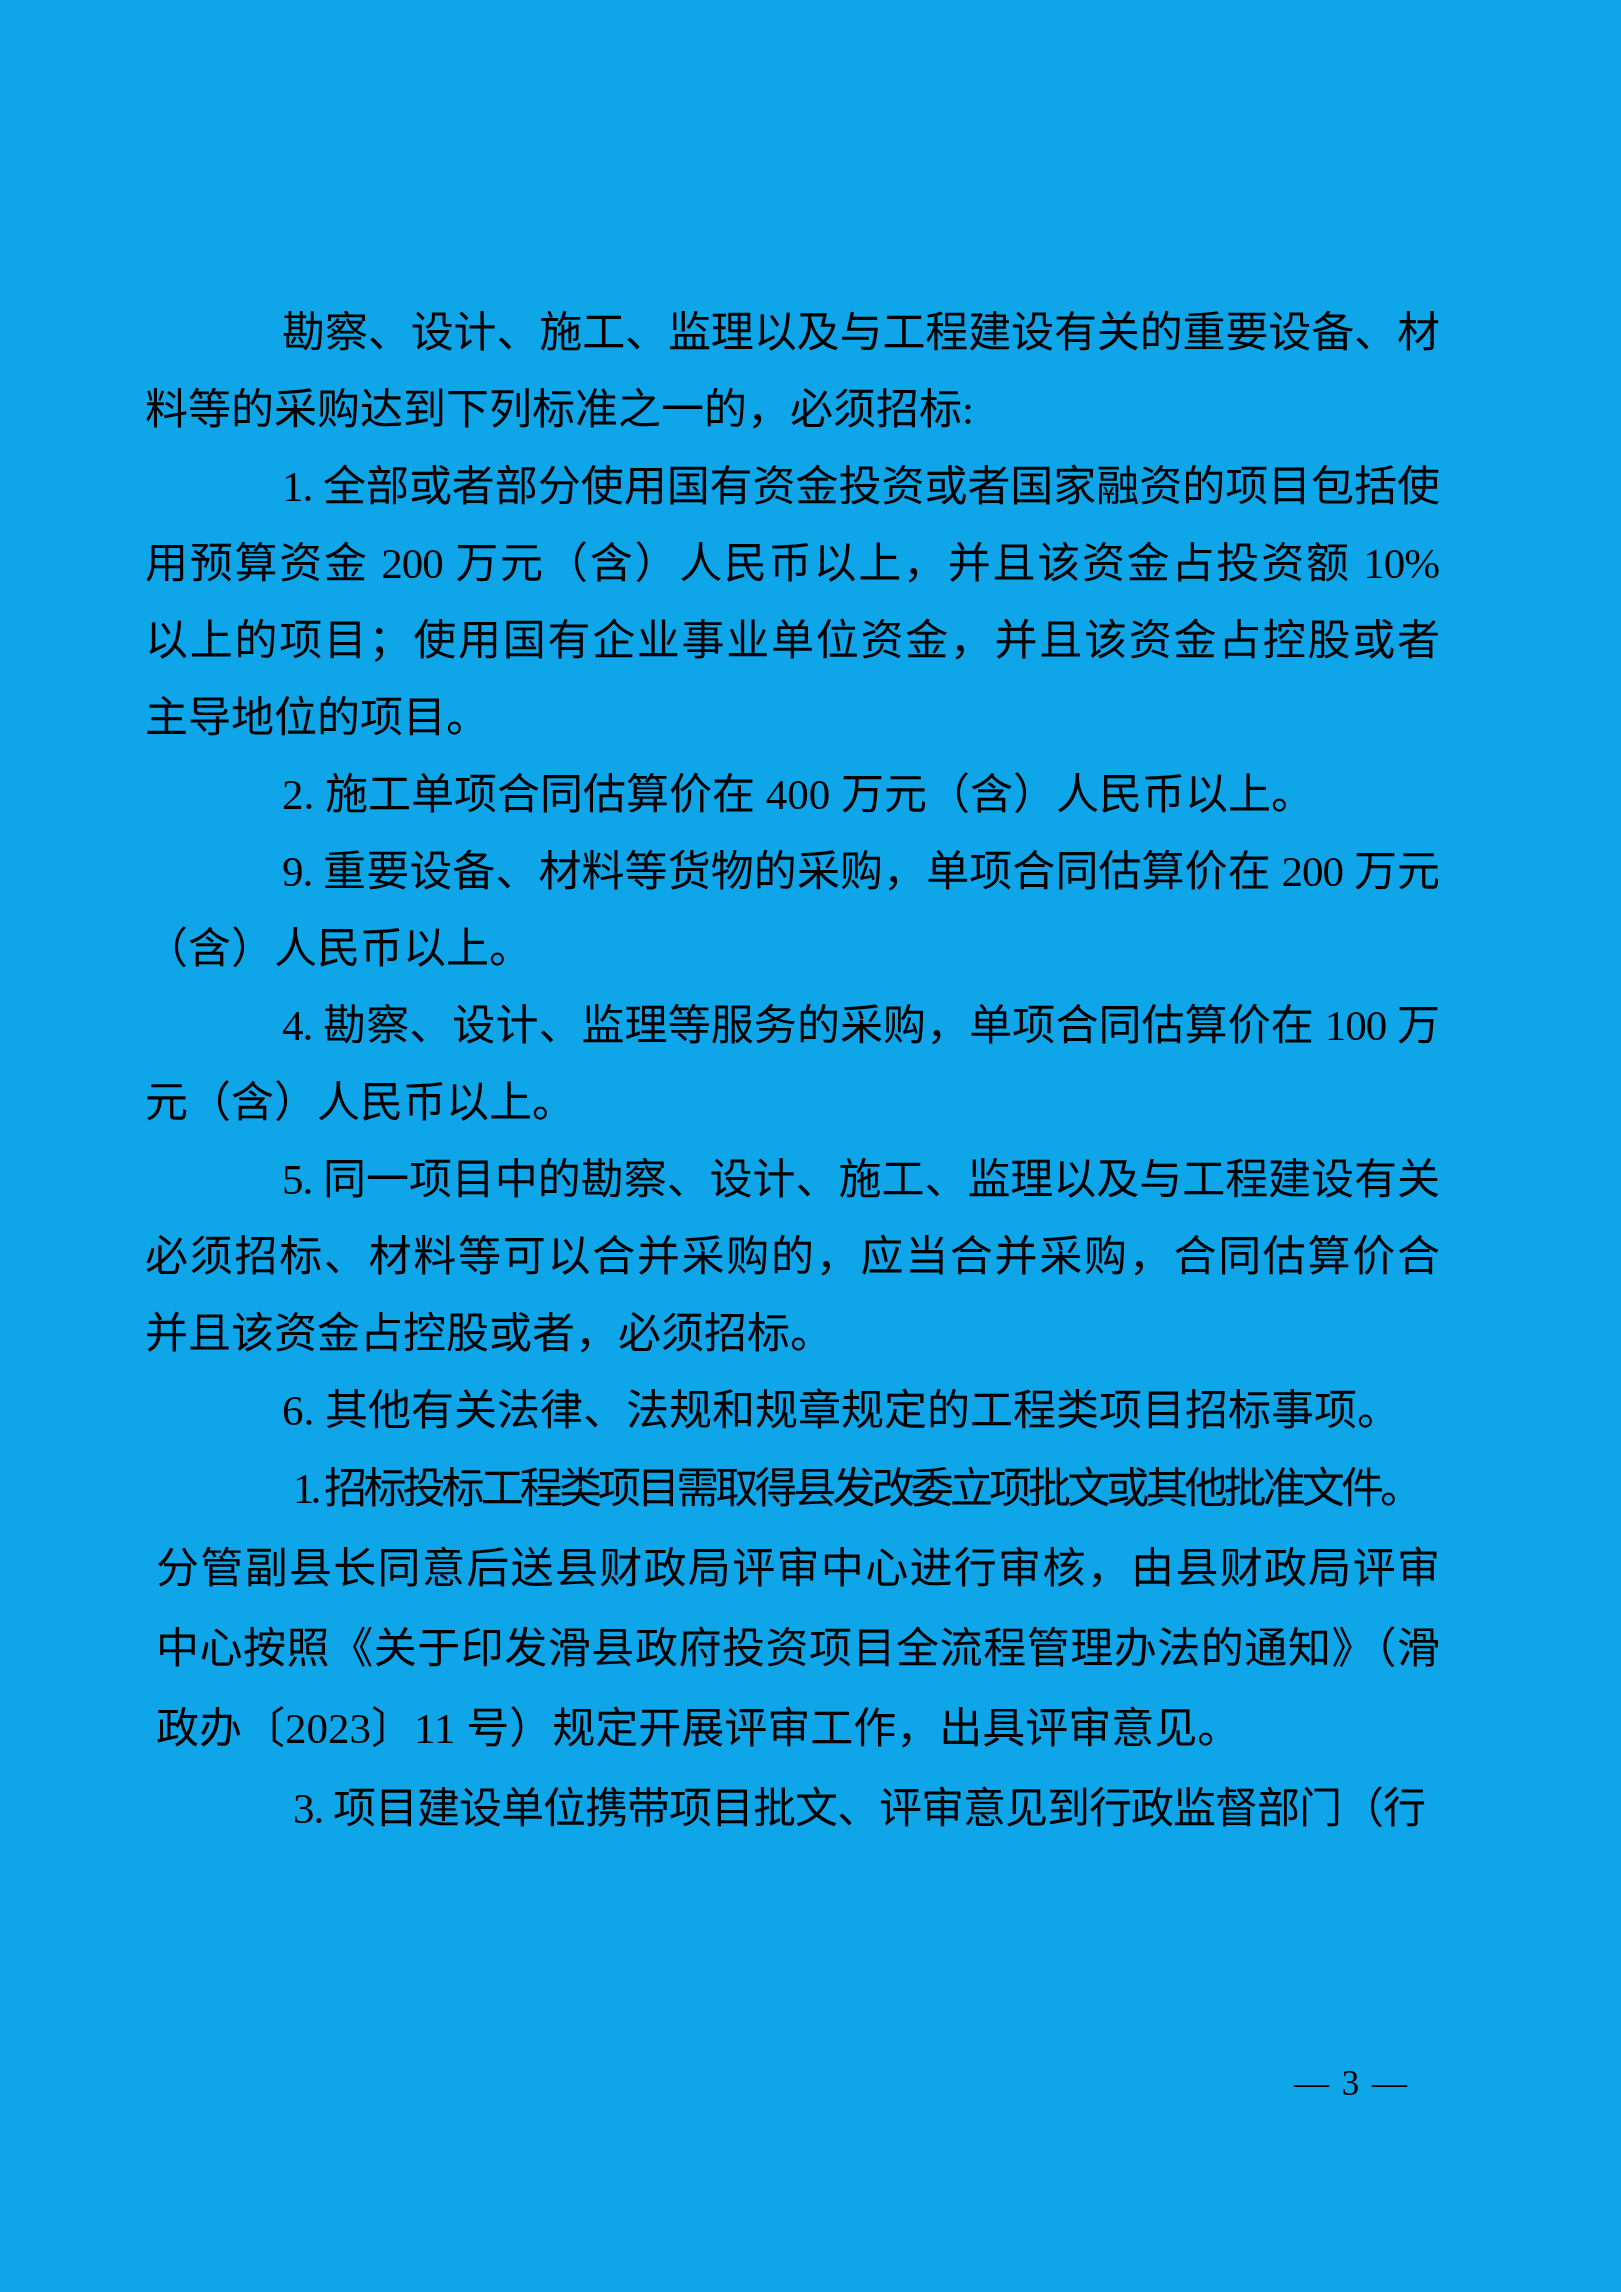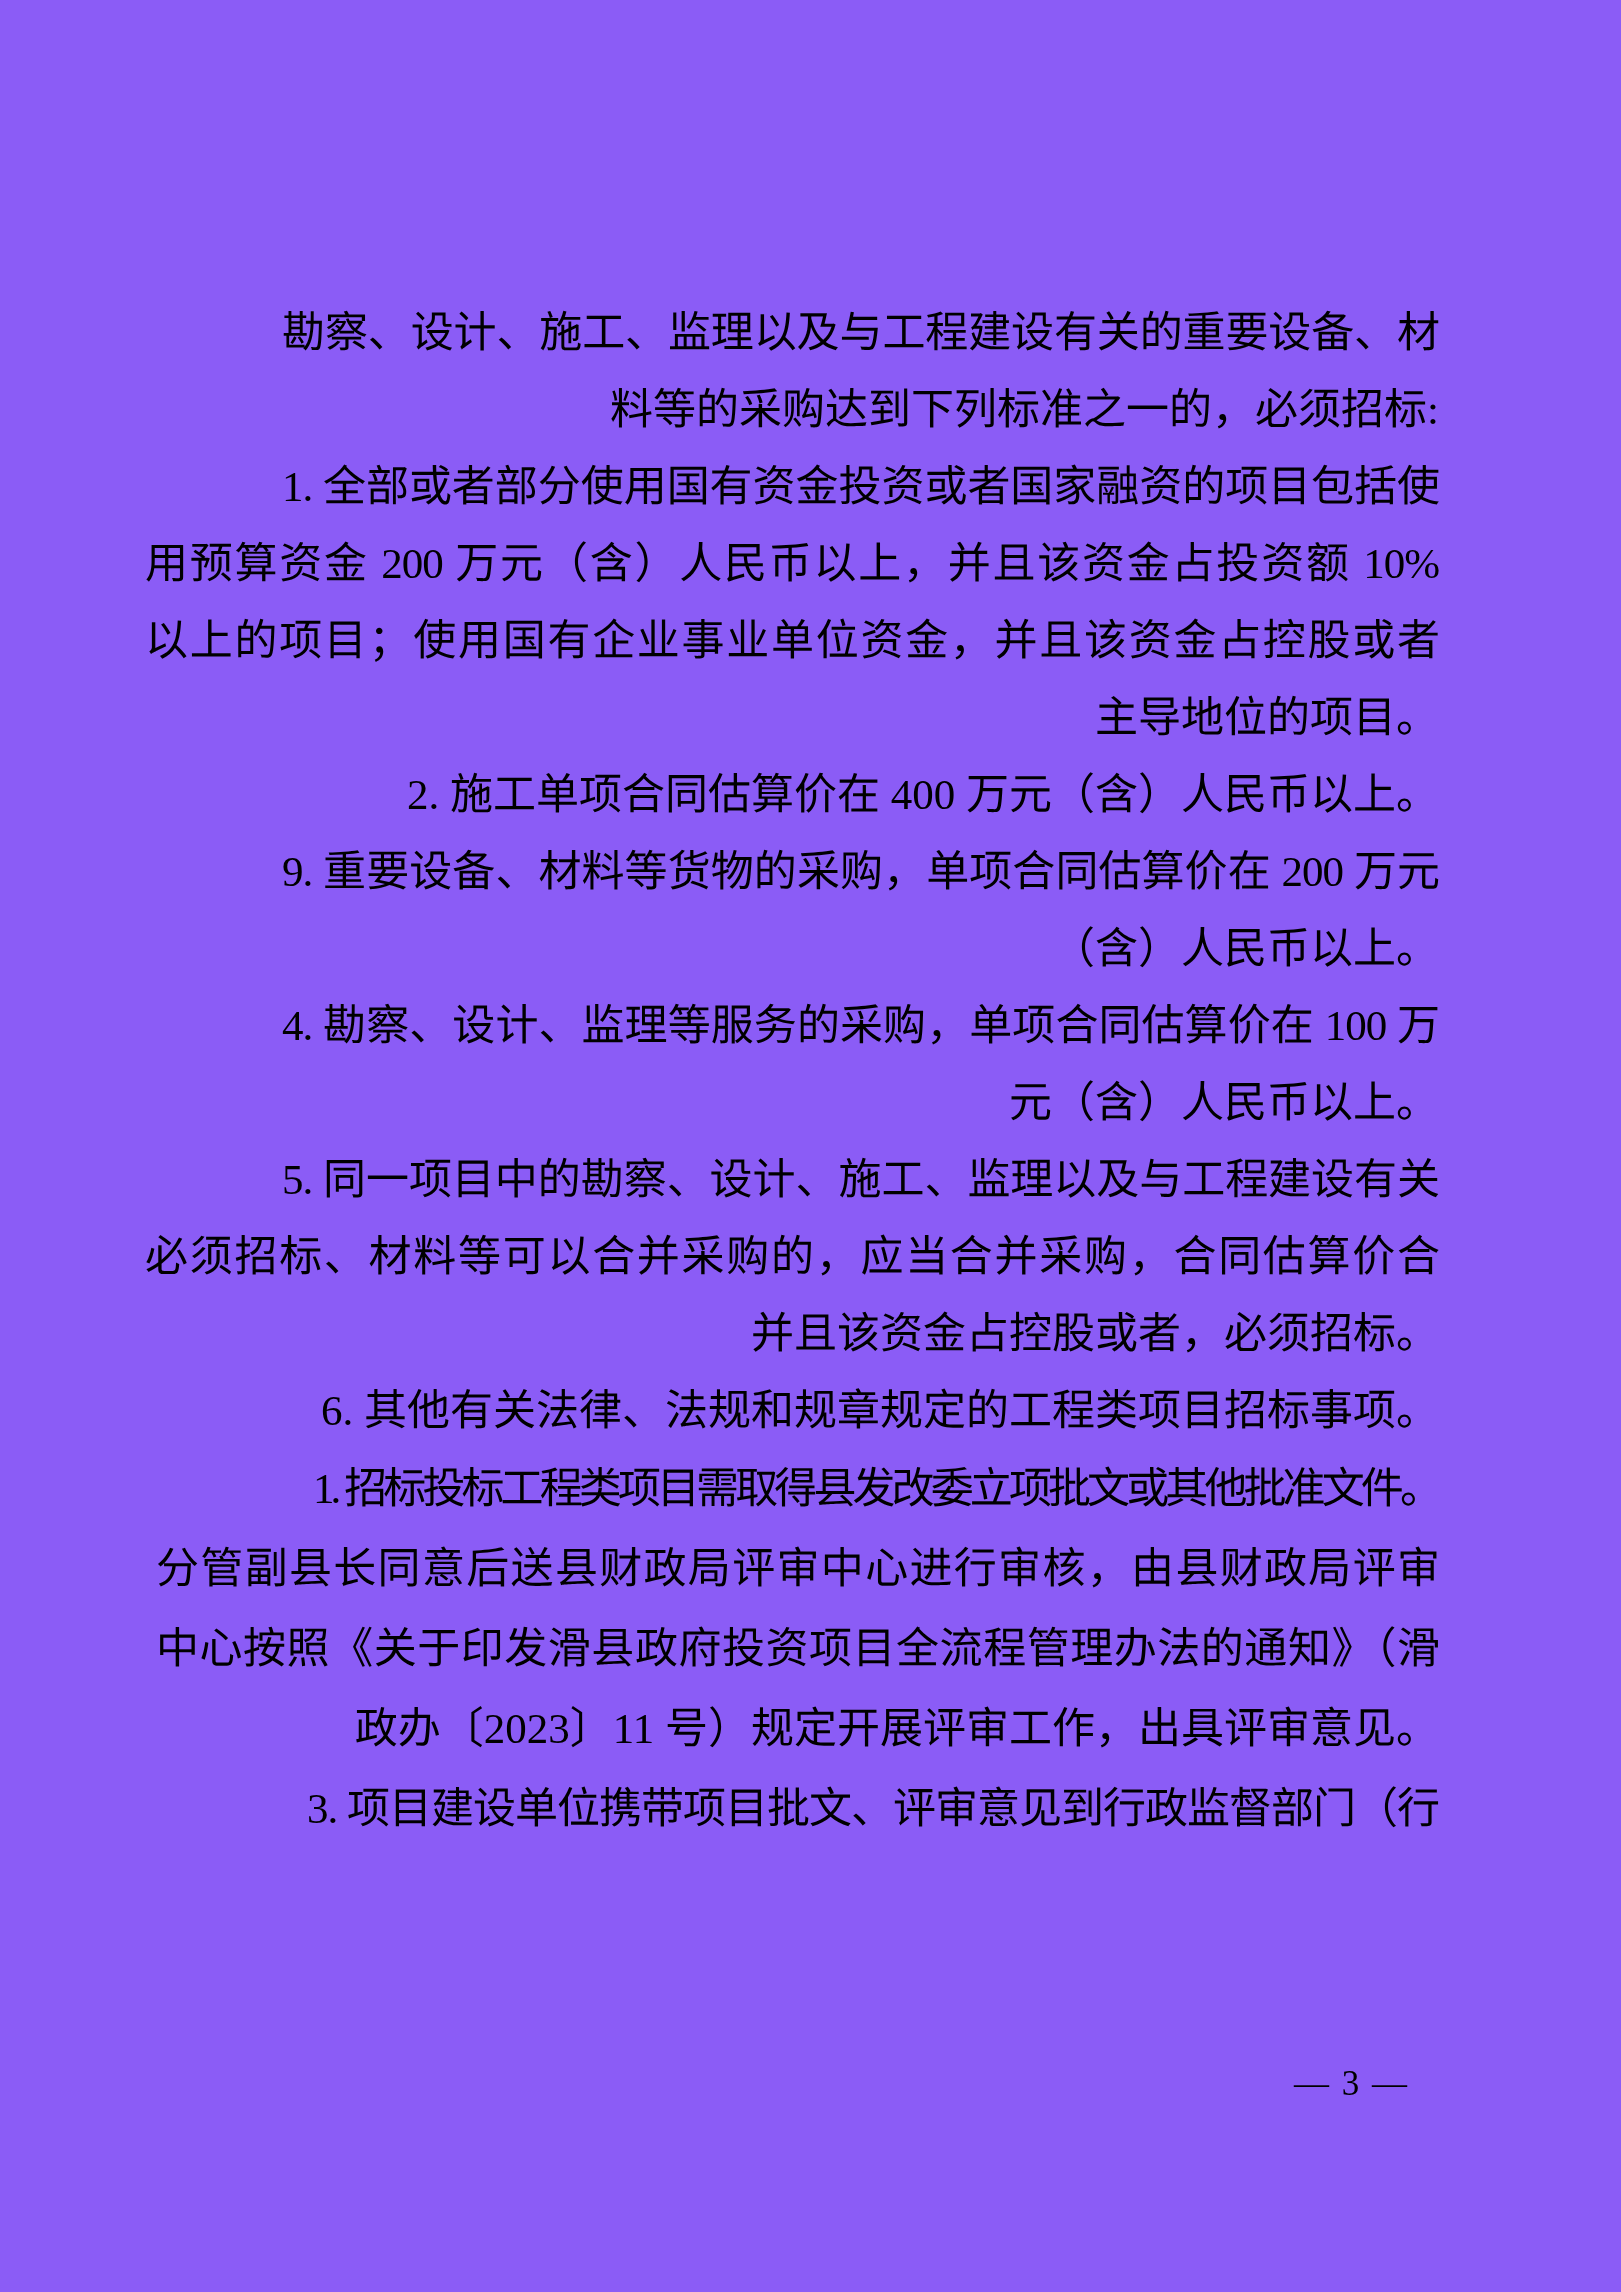--- a/index.html
+++ b/index.html
@@ -11,21 +11,21 @@
     width: 1621px;
     height: 2293px;
     overflow: hidden;
     font-family: "Liberation Serif", "DejaVu Serif", serif;
     color: #000000;
   }
   .page {
     position: relative;
     width: 1621px;
     height: 2293px;
-    background: #8b5cf6;
+    background: #0ea5e9;
     overflow: hidden;
   }
   .content {
     position: absolute;
     left: 145px;
     top: 294px;
     width: 1294px;
     font-size: 43px;
   }
   .sec-a .line, .sec-a .line-end { line-height: 77px; }
@@ -33,21 +33,21 @@
 
   
   .line {
     text-align: justify;
     text-align-last: justify;
     text-justify: inter-character;
     letter-spacing: -1px;
   }
   
   .line-end {
-    text-align: right;
+    text-align: left;
   }
   
   .indent {
     padding-left: 137px;
   }
   
   .squeeze  { letter-spacing: -3.9px; }
   .squeeze1 { letter-spacing: -1px; }
 
   .heading {

